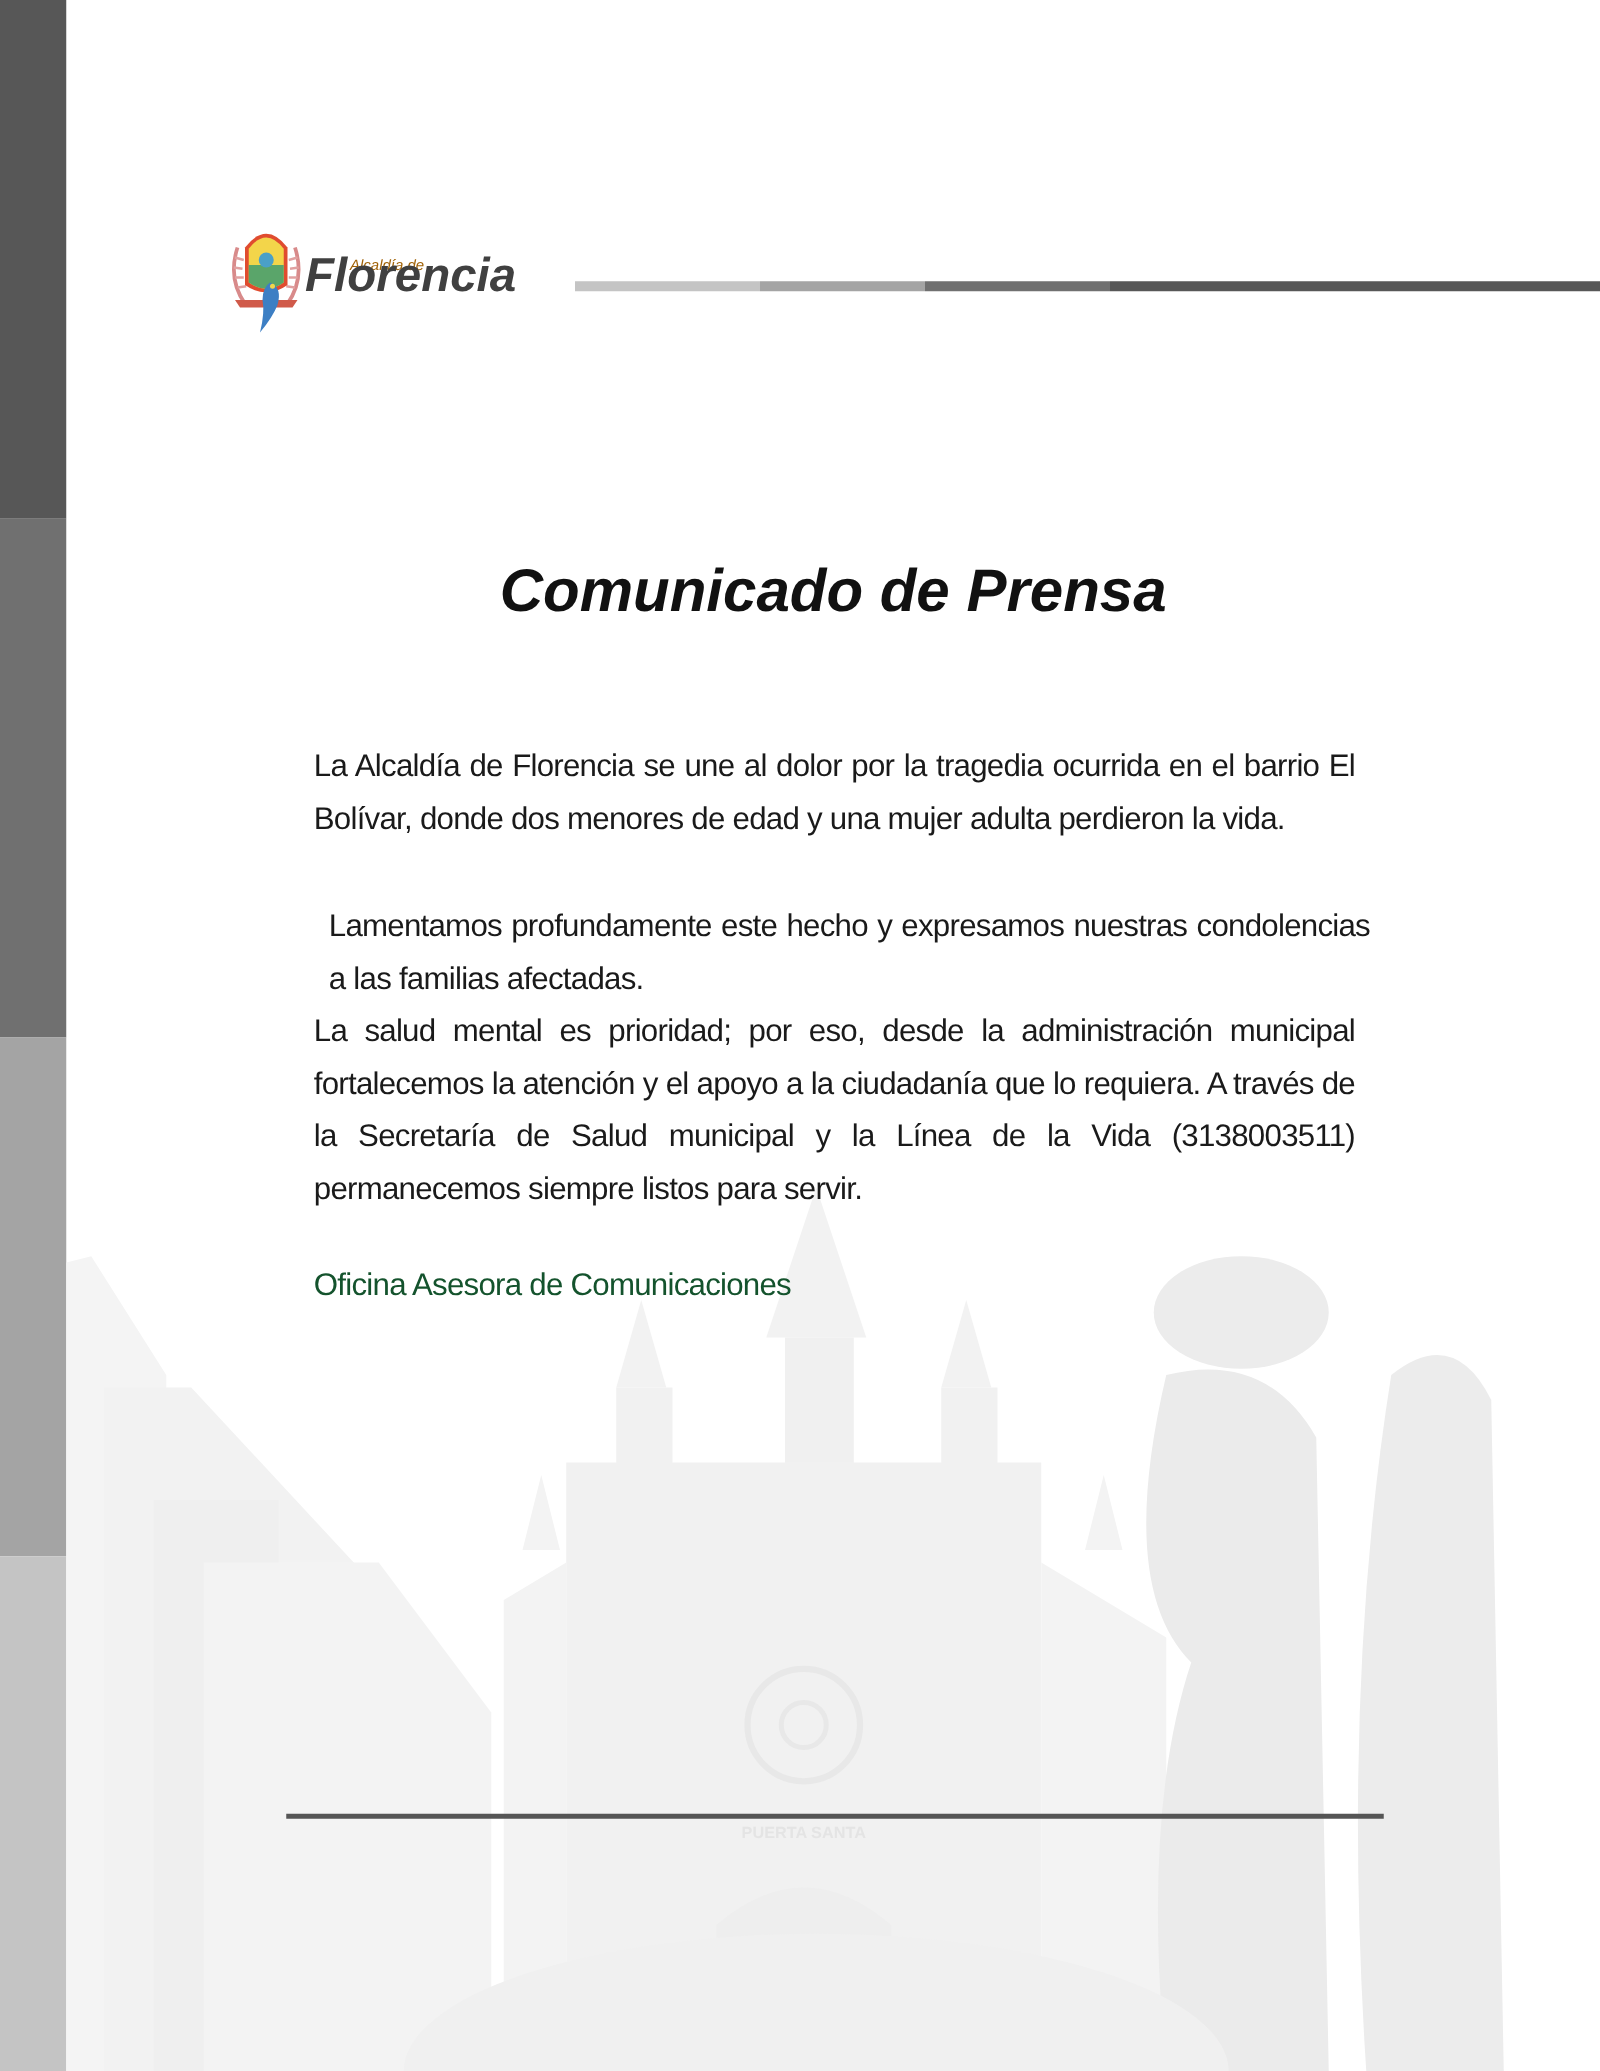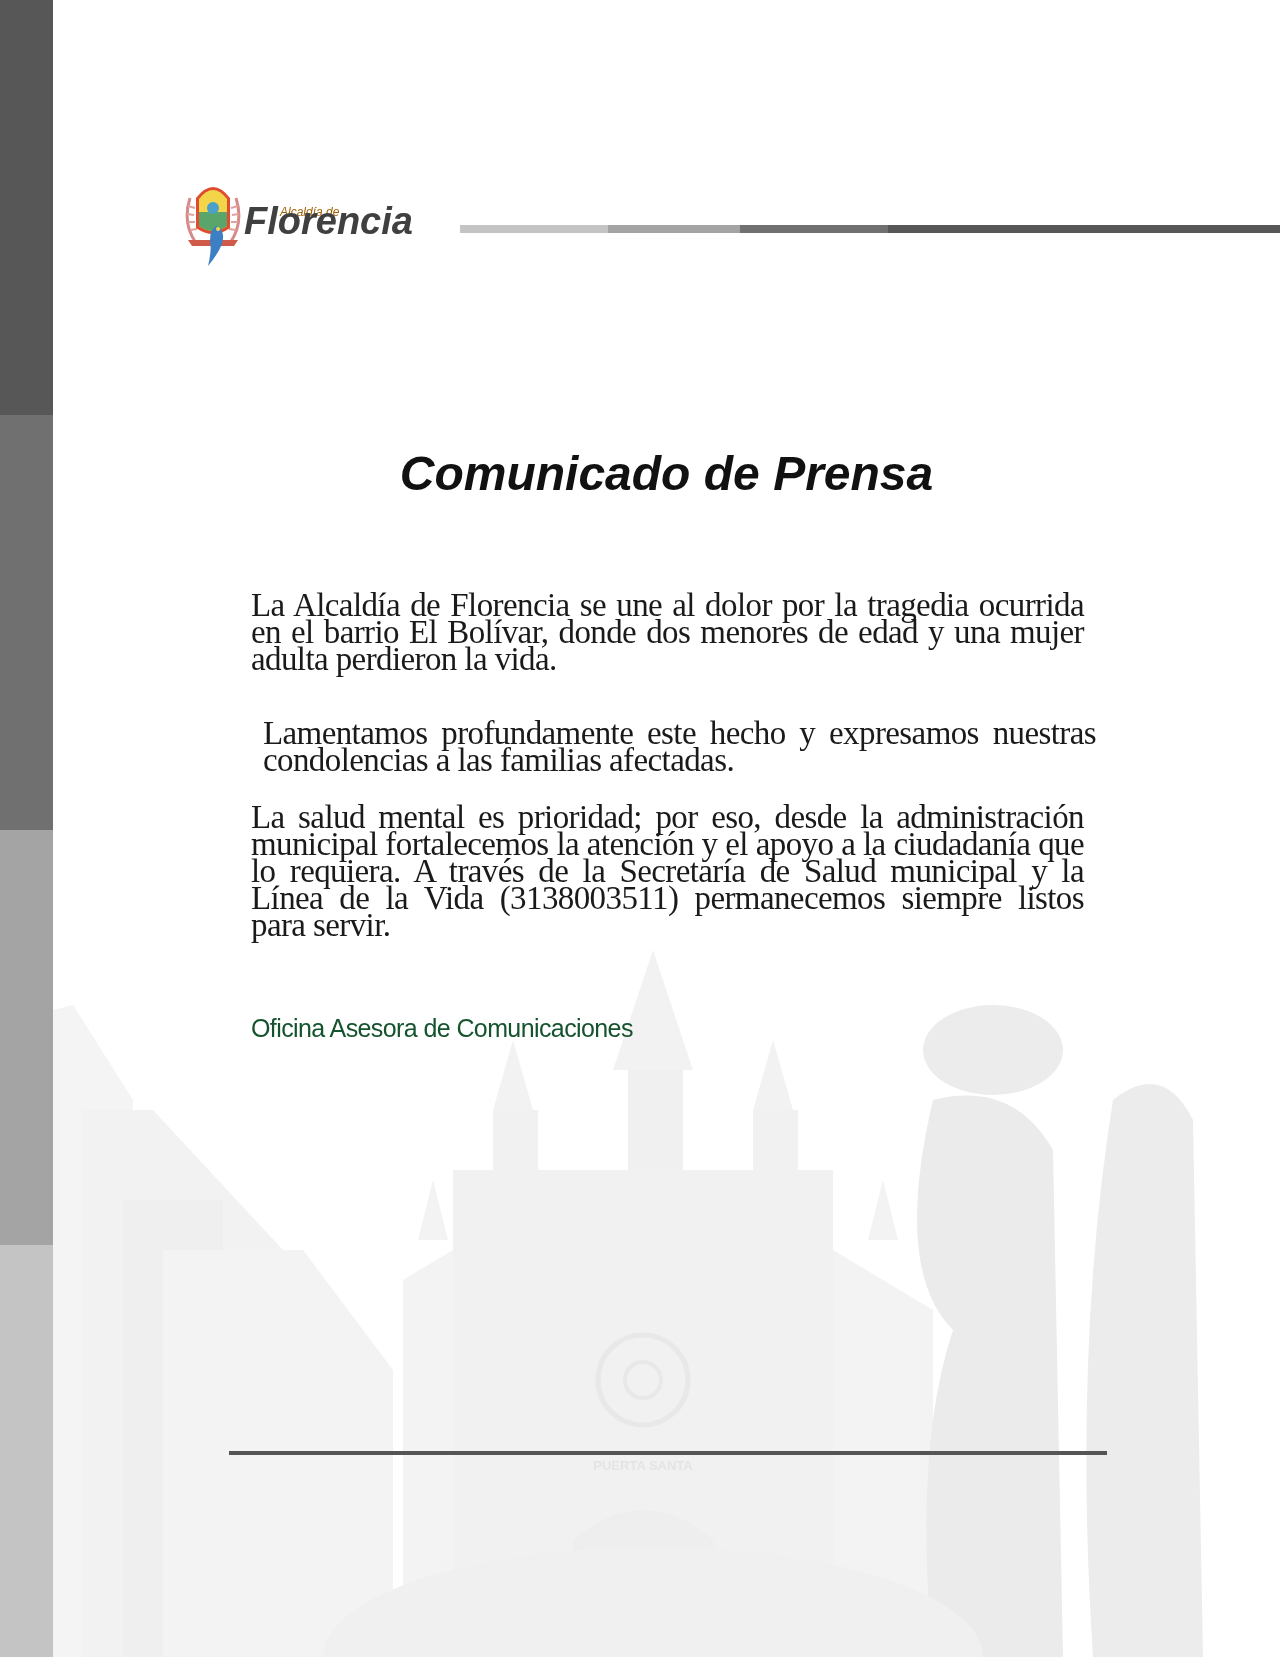--- a/index.html
+++ b/index.html
@@ -13,22 +13,22 @@
   .watermark { position: absolute; left: 53px; top: 950px; width: 1227px; height: 707px; }
   .logo { position: absolute; left: 182px; top: 178px; width: 260px; height: 92px; }
   .logo .small { position: absolute; left: 98px; top: 27px; font-size: 12px; color: #a16207; font-style: italic; }
   .logo .big { position: absolute; left: 62px; top: 22px; font-size: 38px; font-weight: bold; font-style: italic; color: #404040; letter-spacing: 0px; }
   .header-bar { position: absolute; top: 225px; height: 8px; }
   .title {
     position: absolute; left: 0; width: 1333px; top: 446px; text-align: center;
     font-size: 48px; font-weight: bold; font-style: italic; color: #111;
   }
   .body-text {
-    position: absolute; left: 251px; width: 833px; font-size: 33px; line-height: 27px;
-    color: #1a1a1a; text-align: justify; letter-spacing: -0.6px; font-family: Liberation Serif, serif;
+    position: absolute; left: 251px; width: 833px; font-size: 25px; line-height: 42px;
+    color: #1a1a1a; text-align: justify; letter-spacing: -0.6px;
   }
   .signature { position: absolute; left: 251px; top: 1014px; font-size: 25px; color: #14532d; letter-spacing: -0.6px; }
   .footer-line { position: absolute; left: 229px; top: 1451px; width: 878px; height: 4px; background: #555; }
 </style>
 </head>
 <body>
 
 <div class="sidebar">
   <div class="seg" style="top:0;height:415px;background:#575757"></div>
   <div class="seg" style="top:415px;height:415px;background:#707070"></div>

